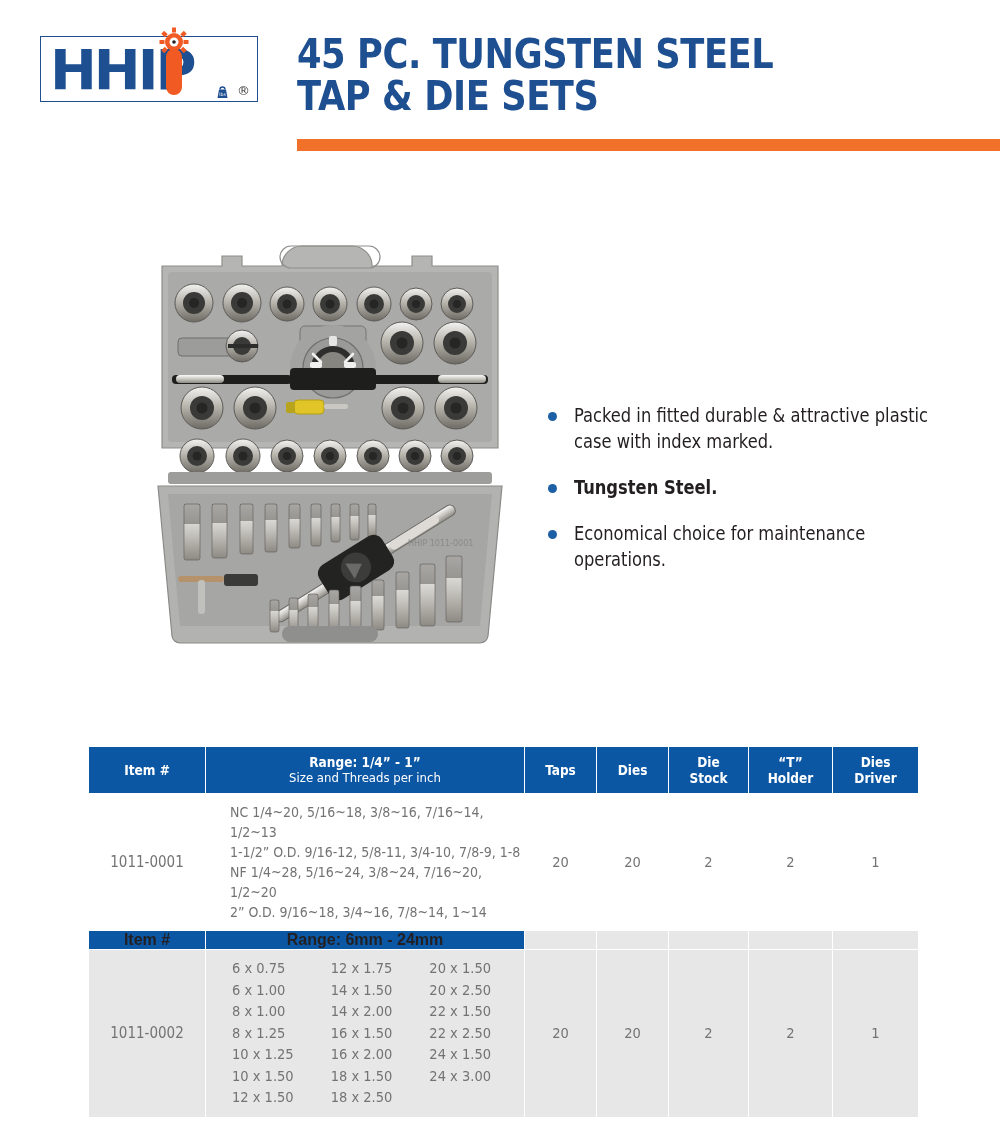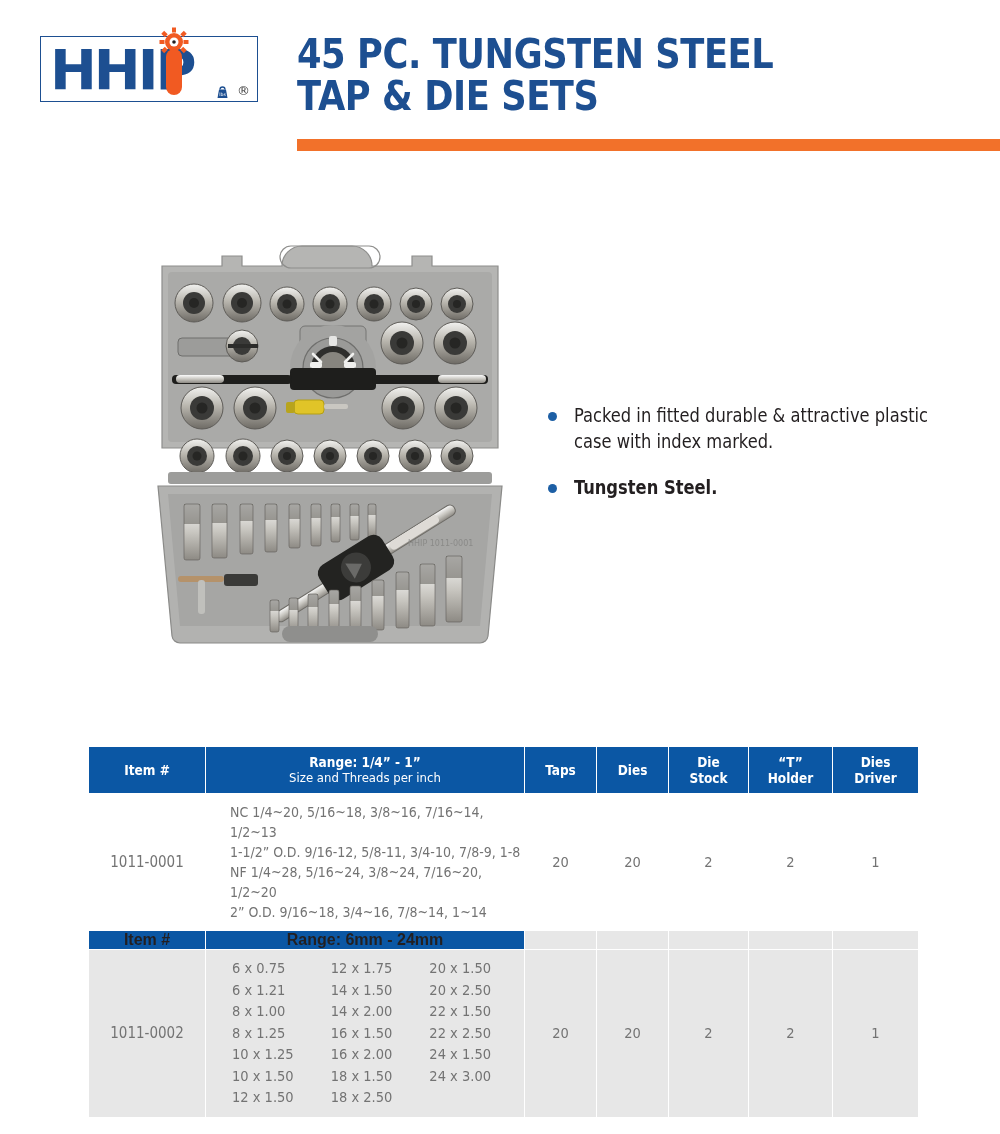--- a/index.html
+++ b/index.html
@@ -420,20 +420,24 @@
 
 
   <div class="bullets">
     <div class="bullet">
       <span class="dot"></span>
       <div class="btxt">Packed in fitted durable &amp; attractive plastic case with index marked.</div>
     </div>
     <div class="bullet">
       <span class="dot"></span>
       <div class="btxt bold">Tungsten Steel.</div>
+    </div>
+    <div class="bullet">
+      <span class="dot"></span>
+      <div class="btxt">Economical choice for maintenance operations.</div>
     </div>
   </div>
 
   <div class="tbl">
     <table>
       <colgroup>
         <col style="width:117px">
           <col style="width:319px">
           <col style="width:72px">
         <col style="width:72px">
@@ -489,21 +493,21 @@
           <th class="blank"></th>
           <th class="blank"></th>
         </tr>
 
         <tr class="rw-gray">
           <td class="itemno">1011-0002</td>
           <td>
             <div class="metric-cols">
               <div class="metric-col">
                 <div>6 x 0.75</div>
-                <div>6 x 1.21</div>
+                <div>6 x 1.00</div>
                 <div>8 x 1.00</div>
                 <div>8 x 1.25</div>
                 <div>10 x 1.25</div>
                 <div>10 x 1.50</div>
                 <div>12 x 1.50</div>
               </div>
               <div class="metric-col">
                 <div>12 x 1.75</div>
                 <div>14 x 1.50</div>
                 <div>14 x 2.00</div>

